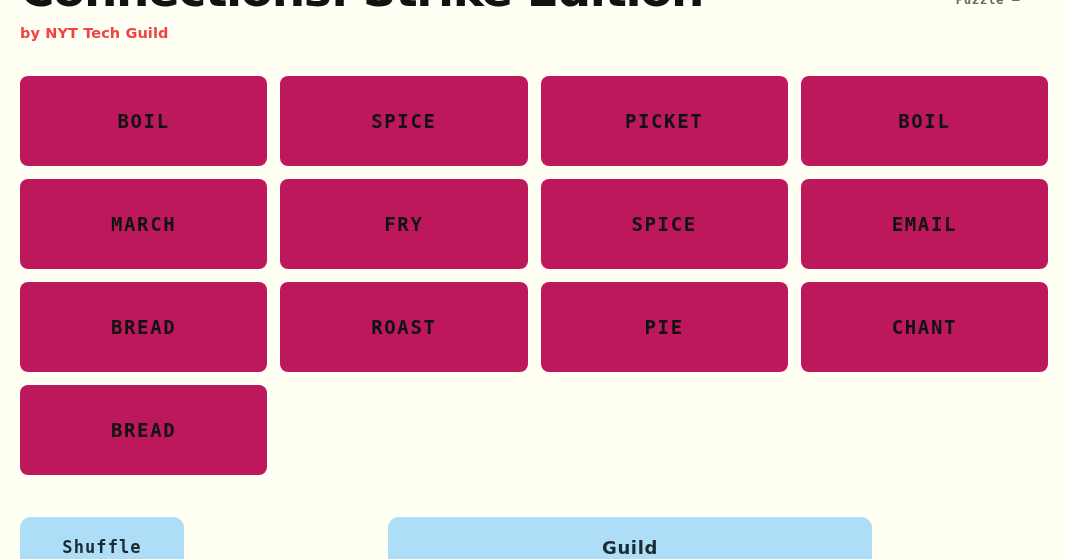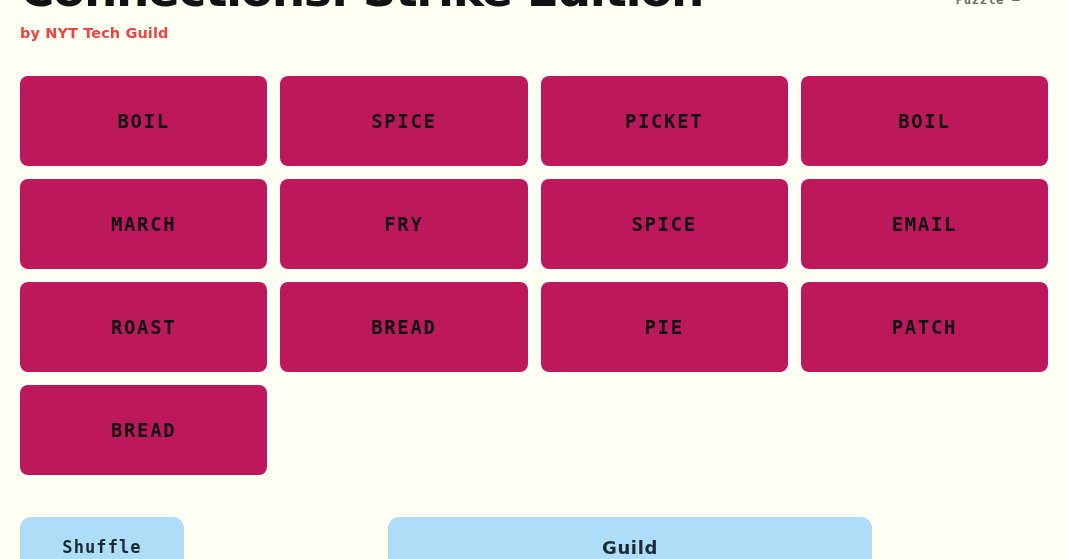--- a/index.html
+++ b/index.html
@@ -162,31 +162,31 @@
       <span class="tile-label">FRY</span>
     </button>
     <button class="tile">
       <span class="tile-label">SPICE</span>
     </button>
 
     <button class="tile">
       <span class="tile-label">EMAIL</span>
     </button>
     <button class="tile">
-      <span class="tile-label">ROAST</span>
+      <span class="tile-label">BREAD</span>
     </button>
     <button class="tile">
-      <span class="tile-label">BREAD</span>
+      <span class="tile-label">ROAST</span>
     </button>
 
     <button class="tile">
       <span class="tile-label">PIE</span>
     </button>
     <button class="tile">
-      <span class="tile-label">PATCH</span>
+      <span class="tile-label">CHANT</span>
     </button>
     <button class="tile">
       <span class="tile-label">BREAD</span>
     </button>
 
   </div>
 
   <div class="controls">
     <button class="btn btn-shuffle">Shuffle</button>
     <button class="btn btn-submit">Guild</button>

